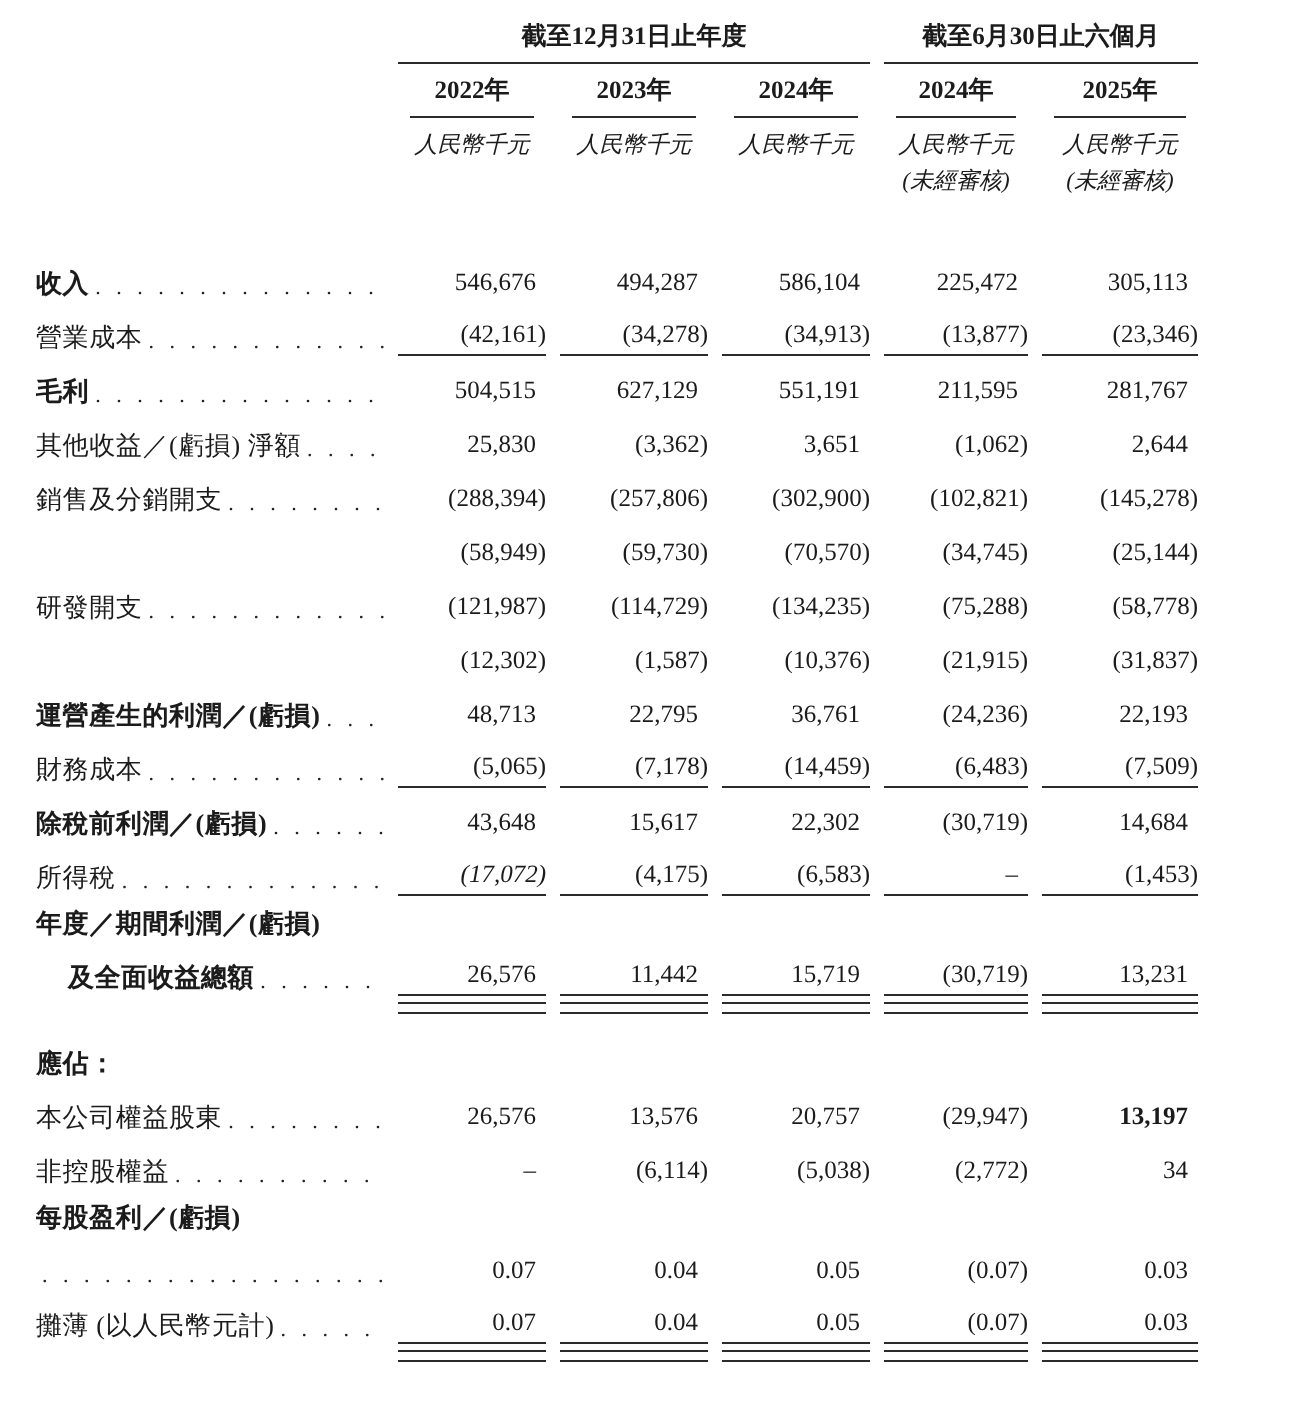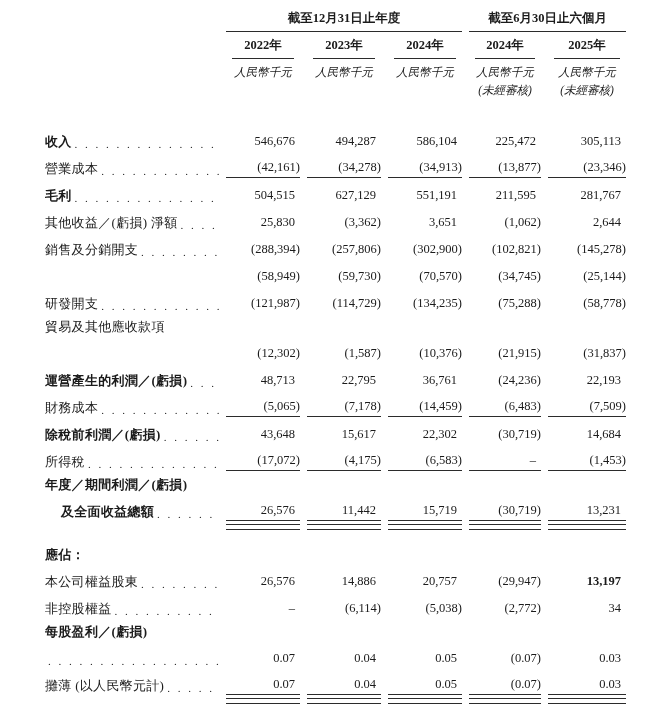--- a/index.html
+++ b/index.html
@@ -6,21 +6,21 @@
   .page{
     width:650px;height:705px;box-sizing:border-box;
     background:#ffffff;color:#1b1b1b;
     font-family:"Liberation Serif","DejaVu Serif",serif;
     padding-top:10px;overflow:hidden;
   }
   .grid{
     display:grid;
     grid-template-columns:174px 74px 74px 74px 72px 78px;
     column-gap:7px;
-    padding-left:45px;
+    padding-left:18px;
   }
   
   .thead{margin-bottom:26px;}
   .grp{
     font-weight:700;font-size:12.5px;text-align:center;
     padding-bottom:4px;border-bottom:1.2px solid #2b2b2b;
   }
   .grp1{grid-column:2/5;}
   .grp2{grid-column:5/7;}
   .yr{
@@ -163,25 +163,20 @@
         <div class="lbl" style="grid-column: 1;">
           <span class="lbl-text">研發開支</span>
           <span class="dots"></span>
         </div>
         <div class="val" style="grid-column: 2;">(121,987)</div>
         <div class="val" style="grid-column: 3;">(114,729)</div>
         <div class="val" style="grid-column: 4;">(134,235)</div>
         <div class="val" style="grid-column: 5;">(75,288)</div>
         <div class="val" style="grid-column: 6;">(58,778)</div>
       </div>
-      <div class="row grid label-only">
-        <div class="lbl" style="grid-column: 1 / 7;">
-          <span class="lbl-text">貿易及其他應收款項</span>
-        </div>
-      </div>
       <div class="row grid">
         <div class="val" style="grid-column: 2;">(12,302)</div>
         <div class="val" style="grid-column: 3;">(1,587)</div>
         <div class="val" style="grid-column: 4;">(10,376)</div>
         <div class="val" style="grid-column: 5;">(21,915)</div>
         <div class="val" style="grid-column: 6;">(31,837)</div>
       </div>
       <div class="row grid bold">
         <div class="lbl" style="grid-column: 1;">
           <span class="lbl-text">運營產生的利潤／(虧損)</span>
@@ -213,21 +208,21 @@
         <div class="val pad" style="grid-column: 3;">15,617</div>
         <div class="val pad" style="grid-column: 4;">22,302</div>
         <div class="val" style="grid-column: 5;">(30,719)</div>
         <div class="val pad" style="grid-column: 6;">14,684</div>
       </div>
       <div class="row grid">
         <div class="lbl" style="grid-column: 1;">
           <span class="lbl-text">所得稅</span>
           <span class="dots"></span>
         </div>
-        <div class="val u" style="grid-column: 2;">(17,072)</div>
+        <div class="val u" style="grid-column: 2; font-style: italic;">(17,072)</div>
         <div class="val u" style="grid-column: 3;">(4,175)</div>
         <div class="val u" style="grid-column: 4;">(6,583)</div>
         <div class="val u pad" style="grid-column: 5;">–</div>
         <div class="val u" style="grid-column: 6;">(1,453)</div>
       </div>
       <div class="row grid bold label-only">
         <div class="lbl" style="grid-column: 1 / 7;">
           <span class="lbl-text">年度／期間利潤／(虧損)</span>
         </div>
       </div>
@@ -253,21 +248,21 @@
         <div class="lbl" style="grid-column: 1 / 7;">
           <span class="lbl-text">應佔：</span>
         </div>
       </div>
       <div class="row grid">
         <div class="lbl" style="grid-column: 1;">
           <span class="lbl-text">本公司權益股東</span>
           <span class="dots"></span>
         </div>
         <div class="val pad" style="grid-column: 2;">26,576</div>
-        <div class="val pad" style="grid-column: 3;">14,886</div>
+        <div class="val pad" style="grid-column: 3;">13,576</div>
         <div class="val pad" style="grid-column: 4;">20,757</div>
         <div class="val" style="grid-column: 5;">(29,947)</div>
         <div class="val pad" style="grid-column: 6; font-weight: bold;">13,197</div>
       </div>
       <div class="row grid">
         <div class="lbl" style="grid-column: 1;">
           <span class="lbl-text">非控股權益</span>
           <span class="dots"></span>
         </div>
         <div class="val pad" style="grid-column: 2;">–</div>

